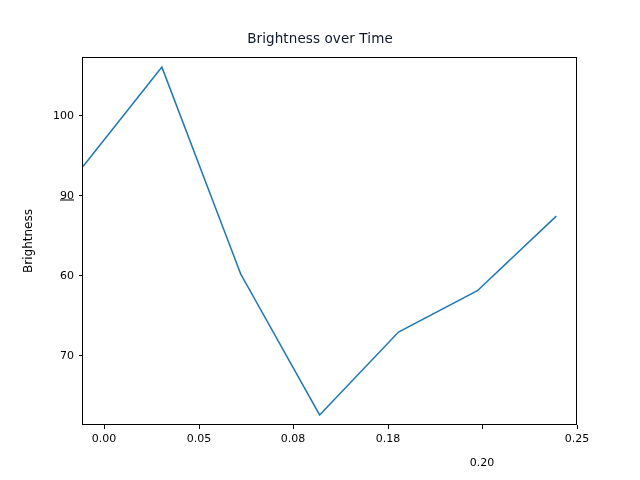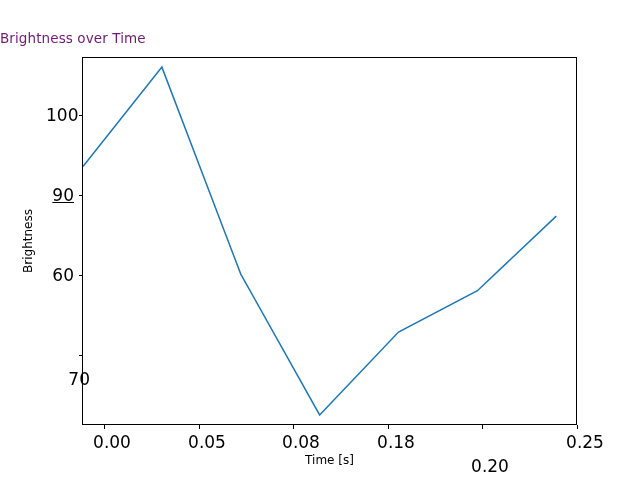--- a/index.html
+++ b/index.html
@@ -17,22 +17,23 @@
     position: relative;
     width: 640px;
     height: 480px;
     background: #ffffff;
   }
   #chart-title {
     position: absolute;
     left: 0;
     top: 30px;
     width: 640px;
+    text-align: center;
     font-size: 13.5px;
-    color: #701a75;
+    color: #0f172a;
     letter-spacing: 0.1px;
   }
   
   #plot-area {
     position: absolute;
     left: 82px;
     top: 57px;
     width: 495px;
     height: 368px;
     border: 1.0px solid #000000;
@@ -42,32 +43,31 @@
   #data-svg {
     position: absolute;
     left: 0;
     top: 0;
     width: 100%;
     height: 100%;
     display: block;
   }
   .tick-label {
     position: absolute;
-    font-size: 17px;
+    font-size: 11px;
     color: #000000;
     white-space: nowrap;
   }
   .ytick-label {
     text-align: right;
     transform: translateY(-50%);
   }
   .xtick-label {
     text-align: right;
     transform: translateX(-50%);
-    margin-left: 8px;
   }
   .tick-mark {
     position: absolute;
     background: #000000;
   }
   .ytick-mark {
     width: 3.5px;
     height: 1px;
     left: 78.5px;
   }
@@ -108,35 +108,34 @@
     <svg id="data-svg" viewBox="0 0 495 368" preserveAspectRatio="none">
       <polyline id="series-path" fill="none" stroke="#1f77b4" stroke-width="1.5" stroke-linejoin="miter" stroke-linecap="butt" points="0.00,109.07 79.20,9.16 158.40,217.30 237.60,358.84 316.80,275.58 396.00,233.95 475.20,159.02"></polyline>
     </svg>
   </div>
 
   <div class="tick-mark ytick-mark" style="top:355px;"></div>
   <div class="tick-mark ytick-mark" style="top:275px;"></div>
   <div class="tick-mark ytick-mark" style="top:195px;"></div>
   <div class="tick-mark ytick-mark" style="top:115px;"></div>
 
-  <div class="tick-label ytick-label" style="left:62px; width:28px; top:355px;margin-top:24px;">70</div>
+  <div class="tick-label ytick-label" style="left:46px; width:28px; top:355px;">70</div>
   <div class="tick-label ytick-label" style="left:46px; width:28px; top:275px;">60</div>
   <div class="tick-label ytick-label" style="left:46px; width:28px; top:195px;text-decoration:underline;">90</div>
   <div class="tick-label ytick-label" style="left:46px; width:28px; top:115px;">100</div>
 
   <div class="tick-mark xtick-mark" style="left:104px;"></div>
   <div class="tick-mark xtick-mark" style="left:199px;"></div>
   <div class="tick-mark xtick-mark" style="left:293px;"></div>
   <div class="tick-mark xtick-mark" style="left:388px;"></div>
   <div class="tick-mark xtick-mark" style="left:482px;"></div>
   <div class="tick-mark xtick-mark" style="left:577px;"></div>
 
   <div class="tick-label xtick-label" style="left:104px; top:432px;">0.00</div>
   <div class="tick-label xtick-label" style="left:199px; top:432px;">0.05</div>
   <div class="tick-label xtick-label" style="left:293px; top:432px;">0.08</div>
   <div class="tick-label xtick-label" style="left:388px; top:432px;">0.18</div>
   <div class="tick-label xtick-label" style="left:482px; top:456px;">0.20</div>
   <div class="tick-label xtick-label" style="left:577px; top:432px;">0.25</div>
 
-  <div id="xlabel">Time [s]</div>
   <div id="ylabel">Brightness</div>
 
 </div>
 
 </body></html>

